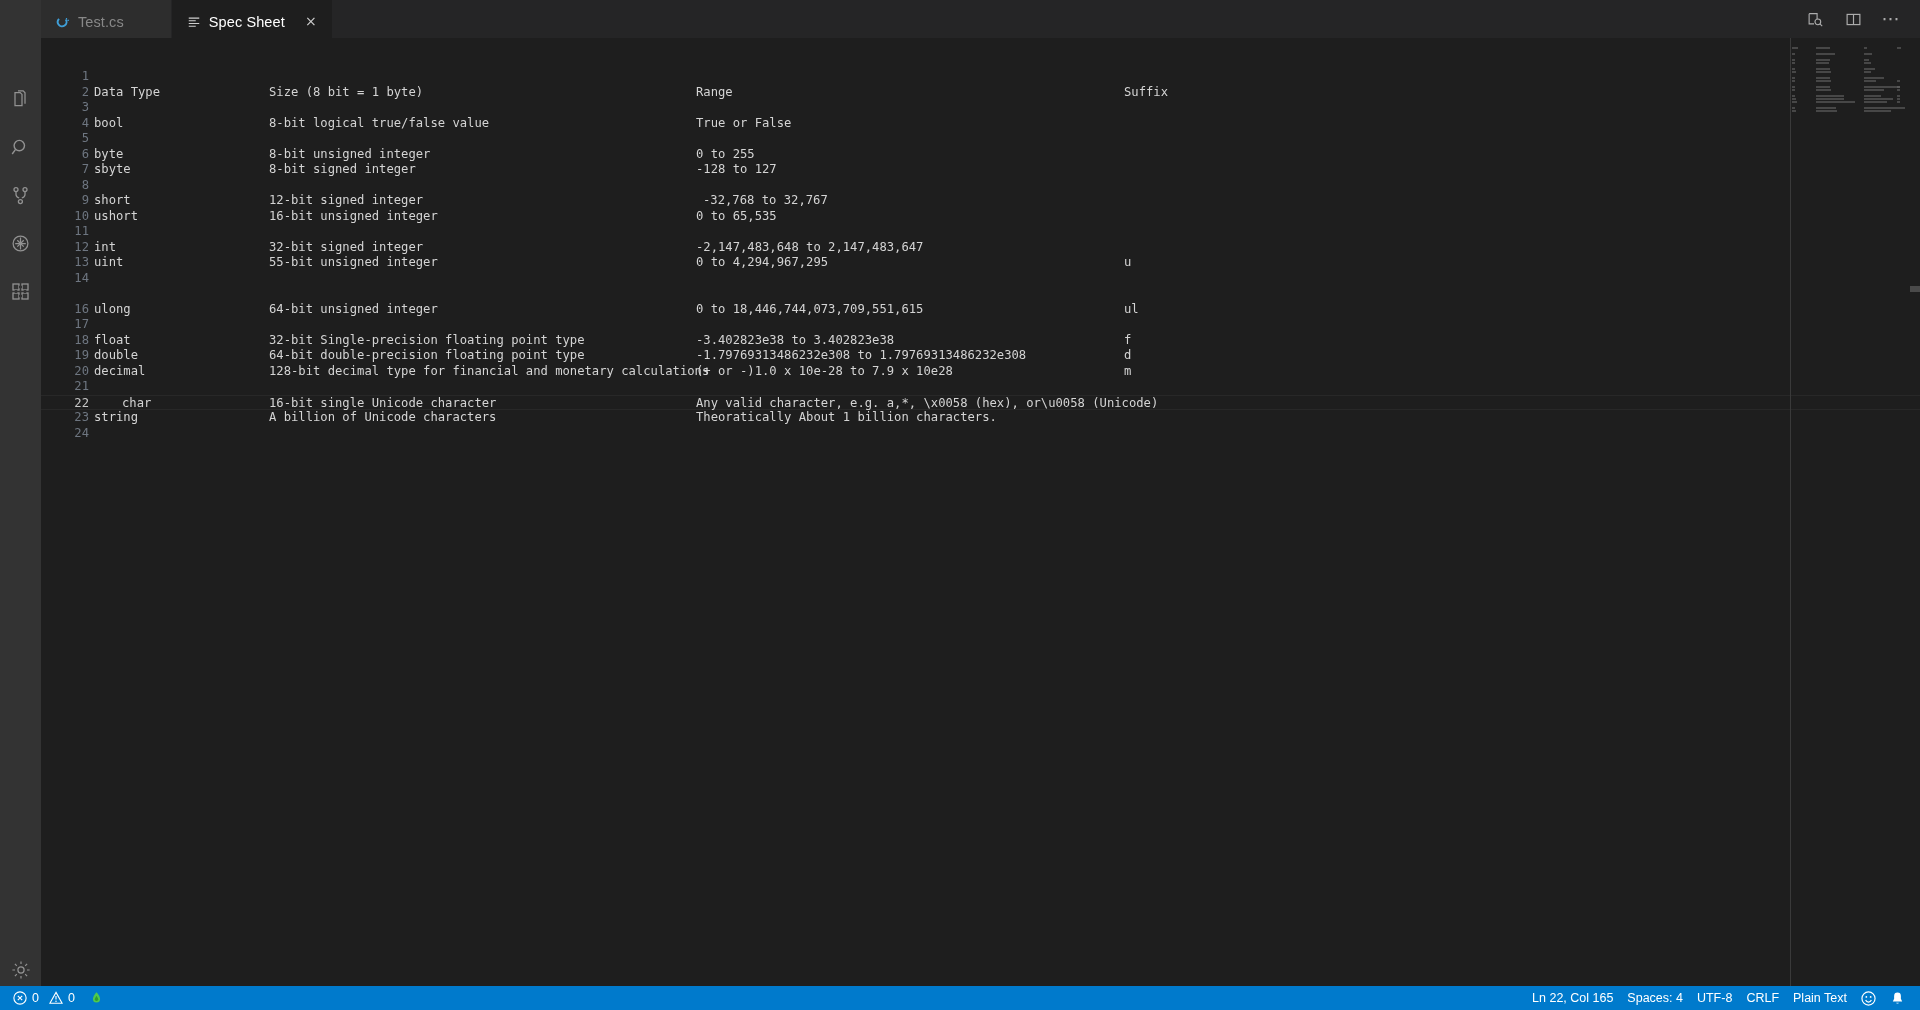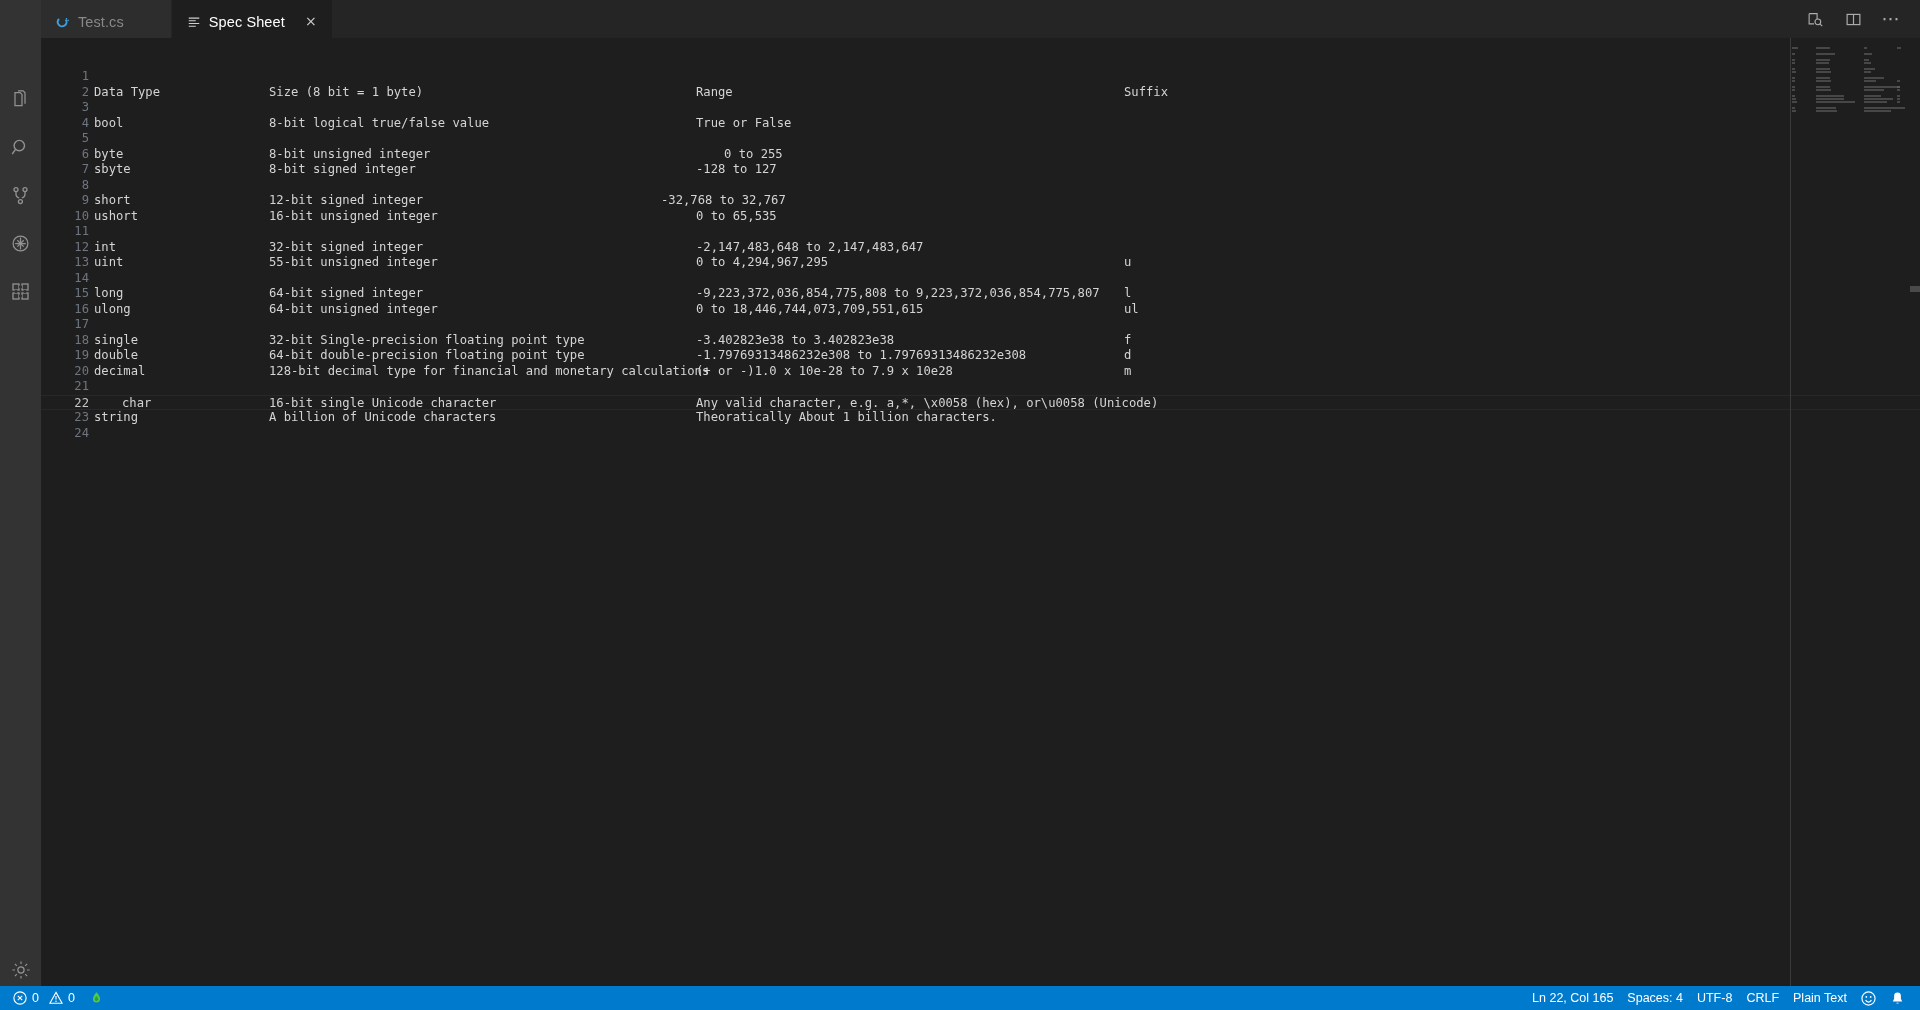--- a/index.html
+++ b/index.html
@@ -201,33 +201,32 @@
       </div>
     </div>
 
     <div class="editor">
       <div class="code-area" id="code-host">
           <div class="line" style="position: absolute; left: 0px; right: 0px; top: 31px;"><span class="ln">1</span></div>
           <div class="line" style="position: absolute; left: 0px; right: 0px; top: 46.5px;"><span class="ln">2</span><span class="seg" style="left: 53px;">Data Type</span><span class="seg" style="left: 228px;">Size (8 bit = 1 byte)</span><span class="seg" style="left: 655px;">Range</span><span class="seg" style="left: 1083px;">Suffix</span></div>
           <div class="line" style="position: absolute; left: 0px; right: 0px; top: 62px;"><span class="ln">3</span></div>
           <div class="line" style="position: absolute; left: 0px; right: 0px; top: 77.5px;"><span class="ln">4</span><span class="seg" style="left: 53px;">bool</span><span class="seg" style="left: 228px;">8-bit logical true/false value</span><span class="seg" style="left: 655px;">True or False</span></div>
           <div class="line" style="position: absolute; left: 0px; right: 0px; top: 93px;"><span class="ln">5</span></div>
-          <div class="line" style="position: absolute; left: 0px; right: 0px; top: 108.5px;"><span class="ln">6</span><span class="seg" style="left: 53px;">byte</span><span class="seg" style="left: 228px;">8-bit unsigned integer</span><span class="seg" style="left: 655px; margin-left: 28px;">0 to 255</span></div>
+          <div class="line" style="position: absolute; left: 0px; right: 0px; top: 108.5px;"><span class="ln">6</span><span class="seg" style="left: 53px;">byte</span><span class="seg" style="left: 228px;">8-bit unsigned integer</span><span class="seg" style="left: 655px;">0 to 255</span></div>
           <div class="line" style="position: absolute; left: 0px; right: 0px; top: 124px;"><span class="ln">7</span><span class="seg" style="left: 53px;">sbyte</span><span class="seg" style="left: 228px;">8-bit signed integer</span><span class="seg" style="left: 655px;">-128 to 127</span></div>
           <div class="line" style="position: absolute; left: 0px; right: 0px; top: 139.5px;"><span class="ln">8</span></div>
-          <div class="line" style="position: absolute; left: 0px; right: 0px; top: 155px;"><span class="ln">9</span><span class="seg" style="left: 53px;">short</span><span class="seg" style="left: 228px;">12-bit signed integer</span><span class="seg" style="left: 620px;">-32,768 to 32,767</span></div>
+          <div class="line" style="position: absolute; left: 0px; right: 0px; top: 155px;"><span class="ln">9</span><span class="seg" style="left: 53px;">short</span><span class="seg" style="left: 228px;">12-bit signed integer</span><span class="seg" style="left: 662px;">-32,768 to 32,767</span></div>
           <div class="line" style="position: absolute; left: 0px; right: 0px; top: 170.5px;"><span class="ln">10</span><span class="seg" style="left: 53px;">ushort</span><span class="seg" style="left: 228px;">16-bit unsigned integer</span><span class="seg" style="left: 655px;">0 to 65,535</span></div>
           <div class="line" style="position: absolute; left: 0px; right: 0px; top: 186px;"><span class="ln">11</span></div>
           <div class="line" style="position: absolute; left: 0px; right: 0px; top: 201.5px;"><span class="ln">12</span><span class="seg" style="left: 53px;">int</span><span class="seg" style="left: 228px;">32-bit signed integer</span><span class="seg" style="left: 655px;">-2,147,483,648 to 2,147,483,647</span></div>
           <div class="line" style="position: absolute; left: 0px; right: 0px; top: 217px;"><span class="ln">13</span><span class="seg" style="left: 53px;">uint</span><span class="seg" style="left: 228px;">55-bit unsigned integer</span><span class="seg" style="left: 655px;">0 to 4,294,967,295</span><span class="seg" style="left: 1083px;">u</span></div>
           <div class="line" style="position: absolute; left: 0px; right: 0px; top: 232.5px;"><span class="ln">14</span></div>
-          <div class="line" style="position: absolute; left: 0px; right: 0px; top: 248px;"><span class="ln">15</span><span class="seg" style="left: 53px;">long</span><span class="seg" style="left: 228px;">64-bit signed integer</span><span class="seg" style="left: 655px;">-9,223,372,036,854,775,808 to 9,223,372,036,854,775,807</span><span class="seg" style="left: 1083px;">l</span></div>
           <div class="line" style="position: absolute; left: 0px; right: 0px; top: 263.5px;"><span class="ln">16</span><span class="seg" style="left: 53px;">ulong</span><span class="seg" style="left: 228px;">64-bit unsigned integer</span><span class="seg" style="left: 655px;">0 to 18,446,744,073,709,551,615</span><span class="seg" style="left: 1083px;">ul</span></div>
           <div class="line" style="position: absolute; left: 0px; right: 0px; top: 279px;"><span class="ln">17</span></div>
-          <div class="line" style="position: absolute; left: 0px; right: 0px; top: 294.5px;"><span class="ln">18</span><span class="seg" style="left: 53px;">single</span><span class="seg" style="left: 228px;">32-bit Single-precision floating point type</span><span class="seg" style="left: 655px;">-3.402823e38 to 3.402823e38</span><span class="seg" style="left: 1083px;">f</span></div>
+          <div class="line" style="position: absolute; left: 0px; right: 0px; top: 294.5px;"><span class="ln">18</span><span class="seg" style="left: 53px;">float</span><span class="seg" style="left: 228px;">32-bit Single-precision floating point type</span><span class="seg" style="left: 655px;">-3.402823e38 to 3.402823e38</span><span class="seg" style="left: 1083px;">f</span></div>
           <div class="line" style="position: absolute; left: 0px; right: 0px; top: 310px;"><span class="ln">19</span><span class="seg" style="left: 53px;">double</span><span class="seg" style="left: 228px;">64-bit double-precision floating point type</span><span class="seg" style="left: 655px;">-1.79769313486232e308 to 1.79769313486232e308</span><span class="seg" style="left: 1083px;">d</span></div>
           <div class="line" style="position: absolute; left: 0px; right: 0px; top: 325.5px;"><span class="ln">20</span><span class="seg" style="left: 53px;">decimal</span><span class="seg" style="left: 228px;">128-bit decimal type for financial and monetary calculations</span><span class="seg" style="left: 655px;">(+ or -)1.0 x 10e-28 to 7.9 x 10e28</span><span class="seg" style="left: 1083px;">m</span></div>
           <div class="line" style="position: absolute; left: 0px; right: 0px; top: 341px;"><span class="ln">21</span></div>
           <div class="line current" style="position: absolute; left: 0px; right: 0px; top: 356.5px;"><span class="ln">22</span><span class="seg" style="left: 53px; margin-left: 28px;">char</span><span class="seg" style="left: 228px;">16-bit single Unicode character</span><span class="seg" style="left: 655px;">Any valid character, e.g. a,*, \x0058 (hex), or\u0058 (Unicode)</span></div>
           <div class="line" style="position: absolute; left: 0px; right: 0px; top: 372px;"><span class="ln">23</span><span class="seg" style="left: 53px;">string</span><span class="seg" style="left: 228px;">A billion of Unicode characters</span><span class="seg" style="left: 655px;">Theoratically About 1 billion characters.</span></div>
           <div class="line" style="position: absolute; left: 0px; right: 0px; top: 387.5px;"><span class="ln">24</span></div>
         </div>
       <div class="minimap" id="minimap-host">
         <div class="mm-slider"></div>
       <div class="mm-line" style="position: absolute; top: 6px; left: 0px; right: 0px;"></div>

